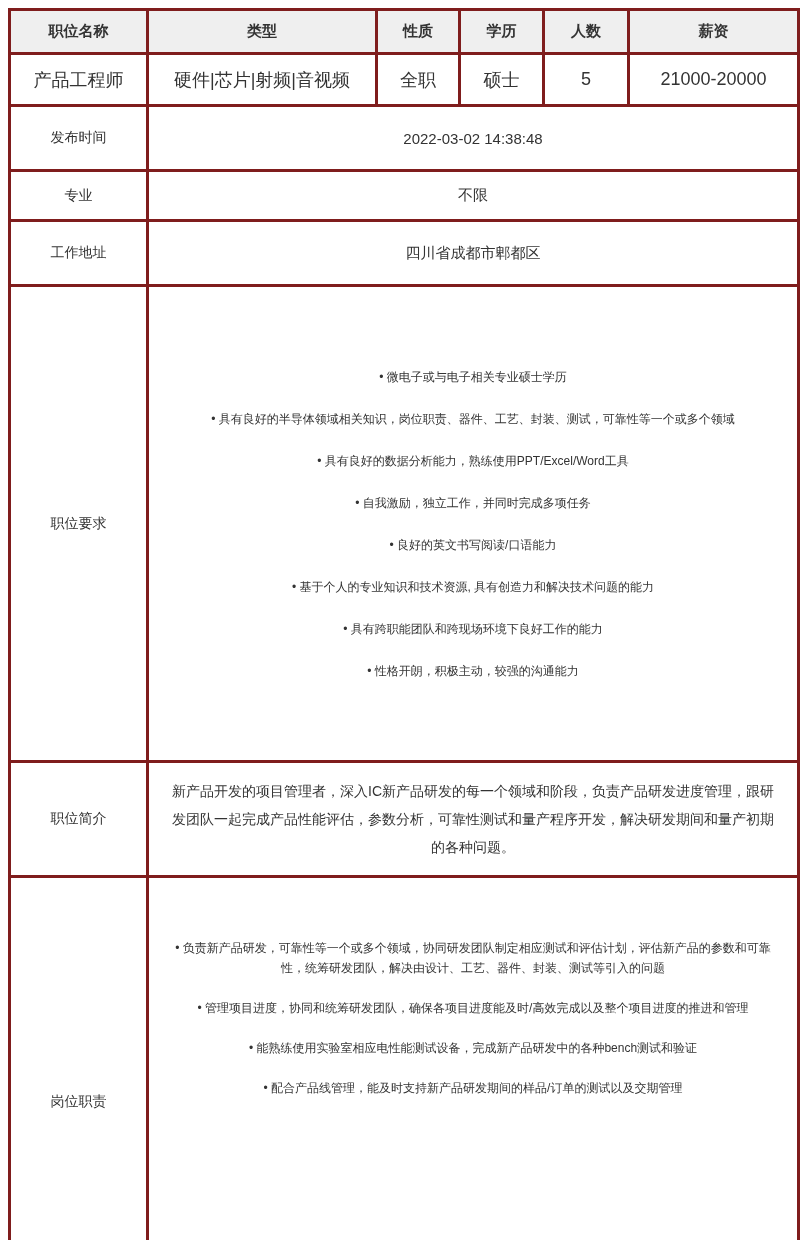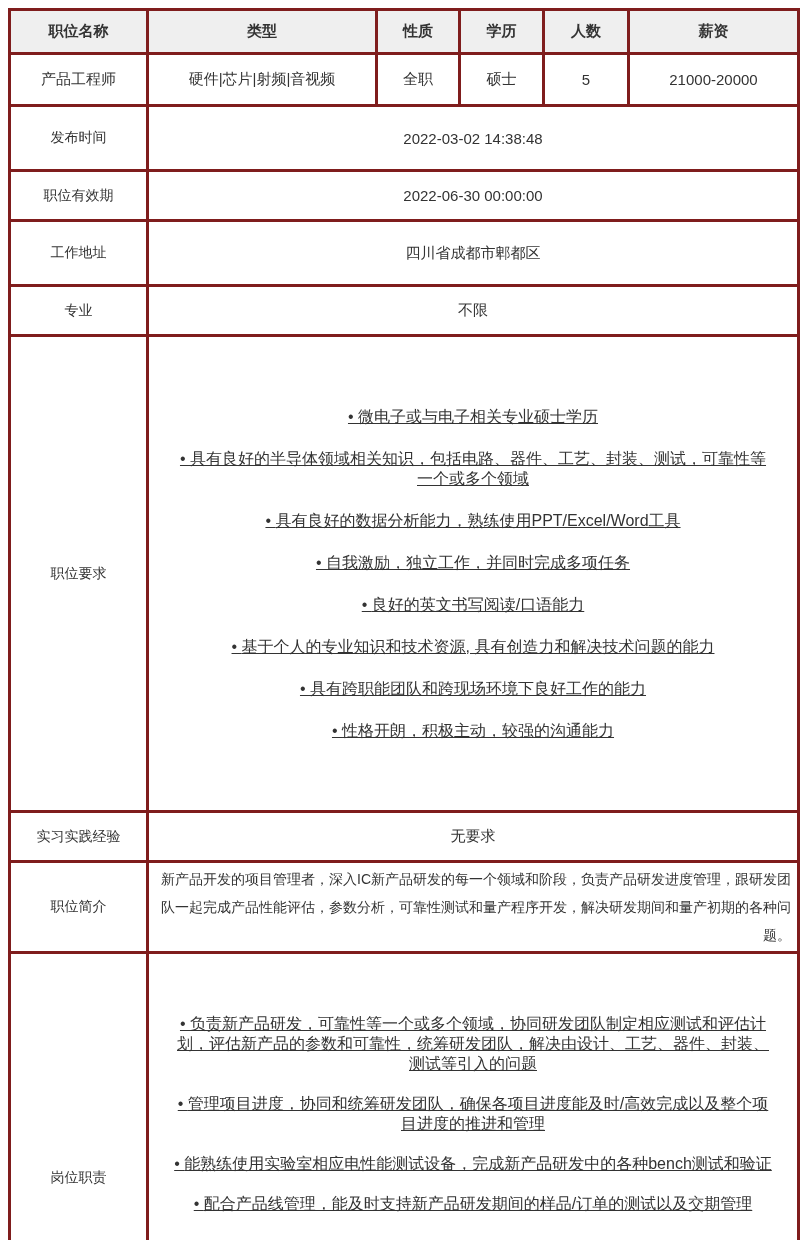--- a/index.html
+++ b/index.html
@@ -26,49 +26,48 @@
     color: #333333;
     padding: 2px 6px;
     word-break: break-all;
   }
   thead th {
     background: #efefef;
     font-weight: 700;
     font-size: 15px;
     height: 44px;
   }
-  tr.row-position td { height: 52px; font-size: 15px; }
+  tr.row-position td { height: 52px; font-size: 18px; }
   td.h-51 { height: 65px; }
   td.h-50 { height: 50px; }
   td.val { font-size: 15px; }
 
   td.req-cell { height: 476px; }
   td.duty-cell {
     height: 450px;
     vertical-align: top;
     padding-top: 40px;
   }
   ul.blist {
     list-style: none;
     margin: 0 auto;
     padding: 0;
     max-width: 600px;
-    font-size: 16px;
-    text-decoration: underline;
+    font-size: 12px;
   }
   ul.blist li { line-height: 20px; margin: 22px 0; text-align: center; }
   ul.blist.duties li { margin: 20px 0; }
   ul.blist li::before { content: "•  "; }
 
   td.intro-cell { height: 86px; }
   td.intro-cell p {
-    margin: 0;
+    margin: 12px;
     font-size: 14px;
     line-height: 28px;
-    text-align: right;
+    text-align: center;
   }
 </style>
 </head>
 <body>
 
 <div class="page">
   <table class="job-table">
     <colgroup>
       <col style="width:138px">
       <col style="width:229px">
@@ -95,56 +94,48 @@
         <td>硕士</td>
         <td>5</td>
         <td>21000-20000</td>
       </tr>
 
       <tr>
         <td class="h-51">发布时间</td>
         <td class="h-51 val" colspan="5">2022-03-02 14:38:48</td>
       </tr>
 
+
       <tr>
-        <td class="h-50">职位有效期</td>
-        <td class="h-50 val" colspan="5">2022-06-30 00:00:00</td>
+        <td class="h-50">专业</td>
+        <td class="h-50 val" colspan="5">不限</td>
       </tr>
 
       <tr>
         <td class="h-51">工作地址</td>
         <td class="h-51 val" colspan="5">四川省成都市郫都区</td>
       </tr>
 
       <tr>
-        <td class="h-50">专业</td>
-        <td class="h-50 val" colspan="5">不限</td>
-      </tr>
-
-      <tr>
         <td class="req-cell">职位要求</td>
         <td class="req-cell" colspan="5">
           <ul class="blist">
             <li>微电子或与电子相关专业硕士学历</li>
-            <li>具有良好的半导体领域相关知识，包括电路、器件、工艺、封装、测试，可靠性等一个或多个领域</li>
+            <li>具有良好的半导体领域相关知识，岗位职责、器件、工艺、封装、测试，可靠性等一个或多个领域</li>
             <li>具有良好的数据分析能力，熟练使用PPT/Excel/Word工具</li>
             <li>自我激励，独立工作，并同时完成多项任务</li>
             <li>良好的英文书写阅读/口语能力</li>
             <li>基于个人的专业知识和技术资源, 具有创造力和解决技术问题的能力</li>
             <li>具有跨职能团队和跨现场环境下良好工作的能力</li>
             <li>性格开朗，积极主动，较强的沟通能力</li>
           </ul>
         </td>
       </tr>
 
 
-      <tr>
-        <td class="h-50">实习实践经验</td>
-        <td class="h-50 val" colspan="5">无要求</td>
-      </tr>
 
       <tr>
         <td class="intro-cell">职位简介</td>
         <td class="intro-cell" colspan="5">
           <p>新产品开发的项目管理者，深入IC新产品研发的每一个领域和阶段，负责产品研发进度管理，跟研发团队一起完成产品性能评估，参数分析，可靠性测试和量产程序开发，解决研发期间和量产初期的各种问题。</p>
         </td>
       </tr>
 
       <tr>
         <td>岗位职责</td>

